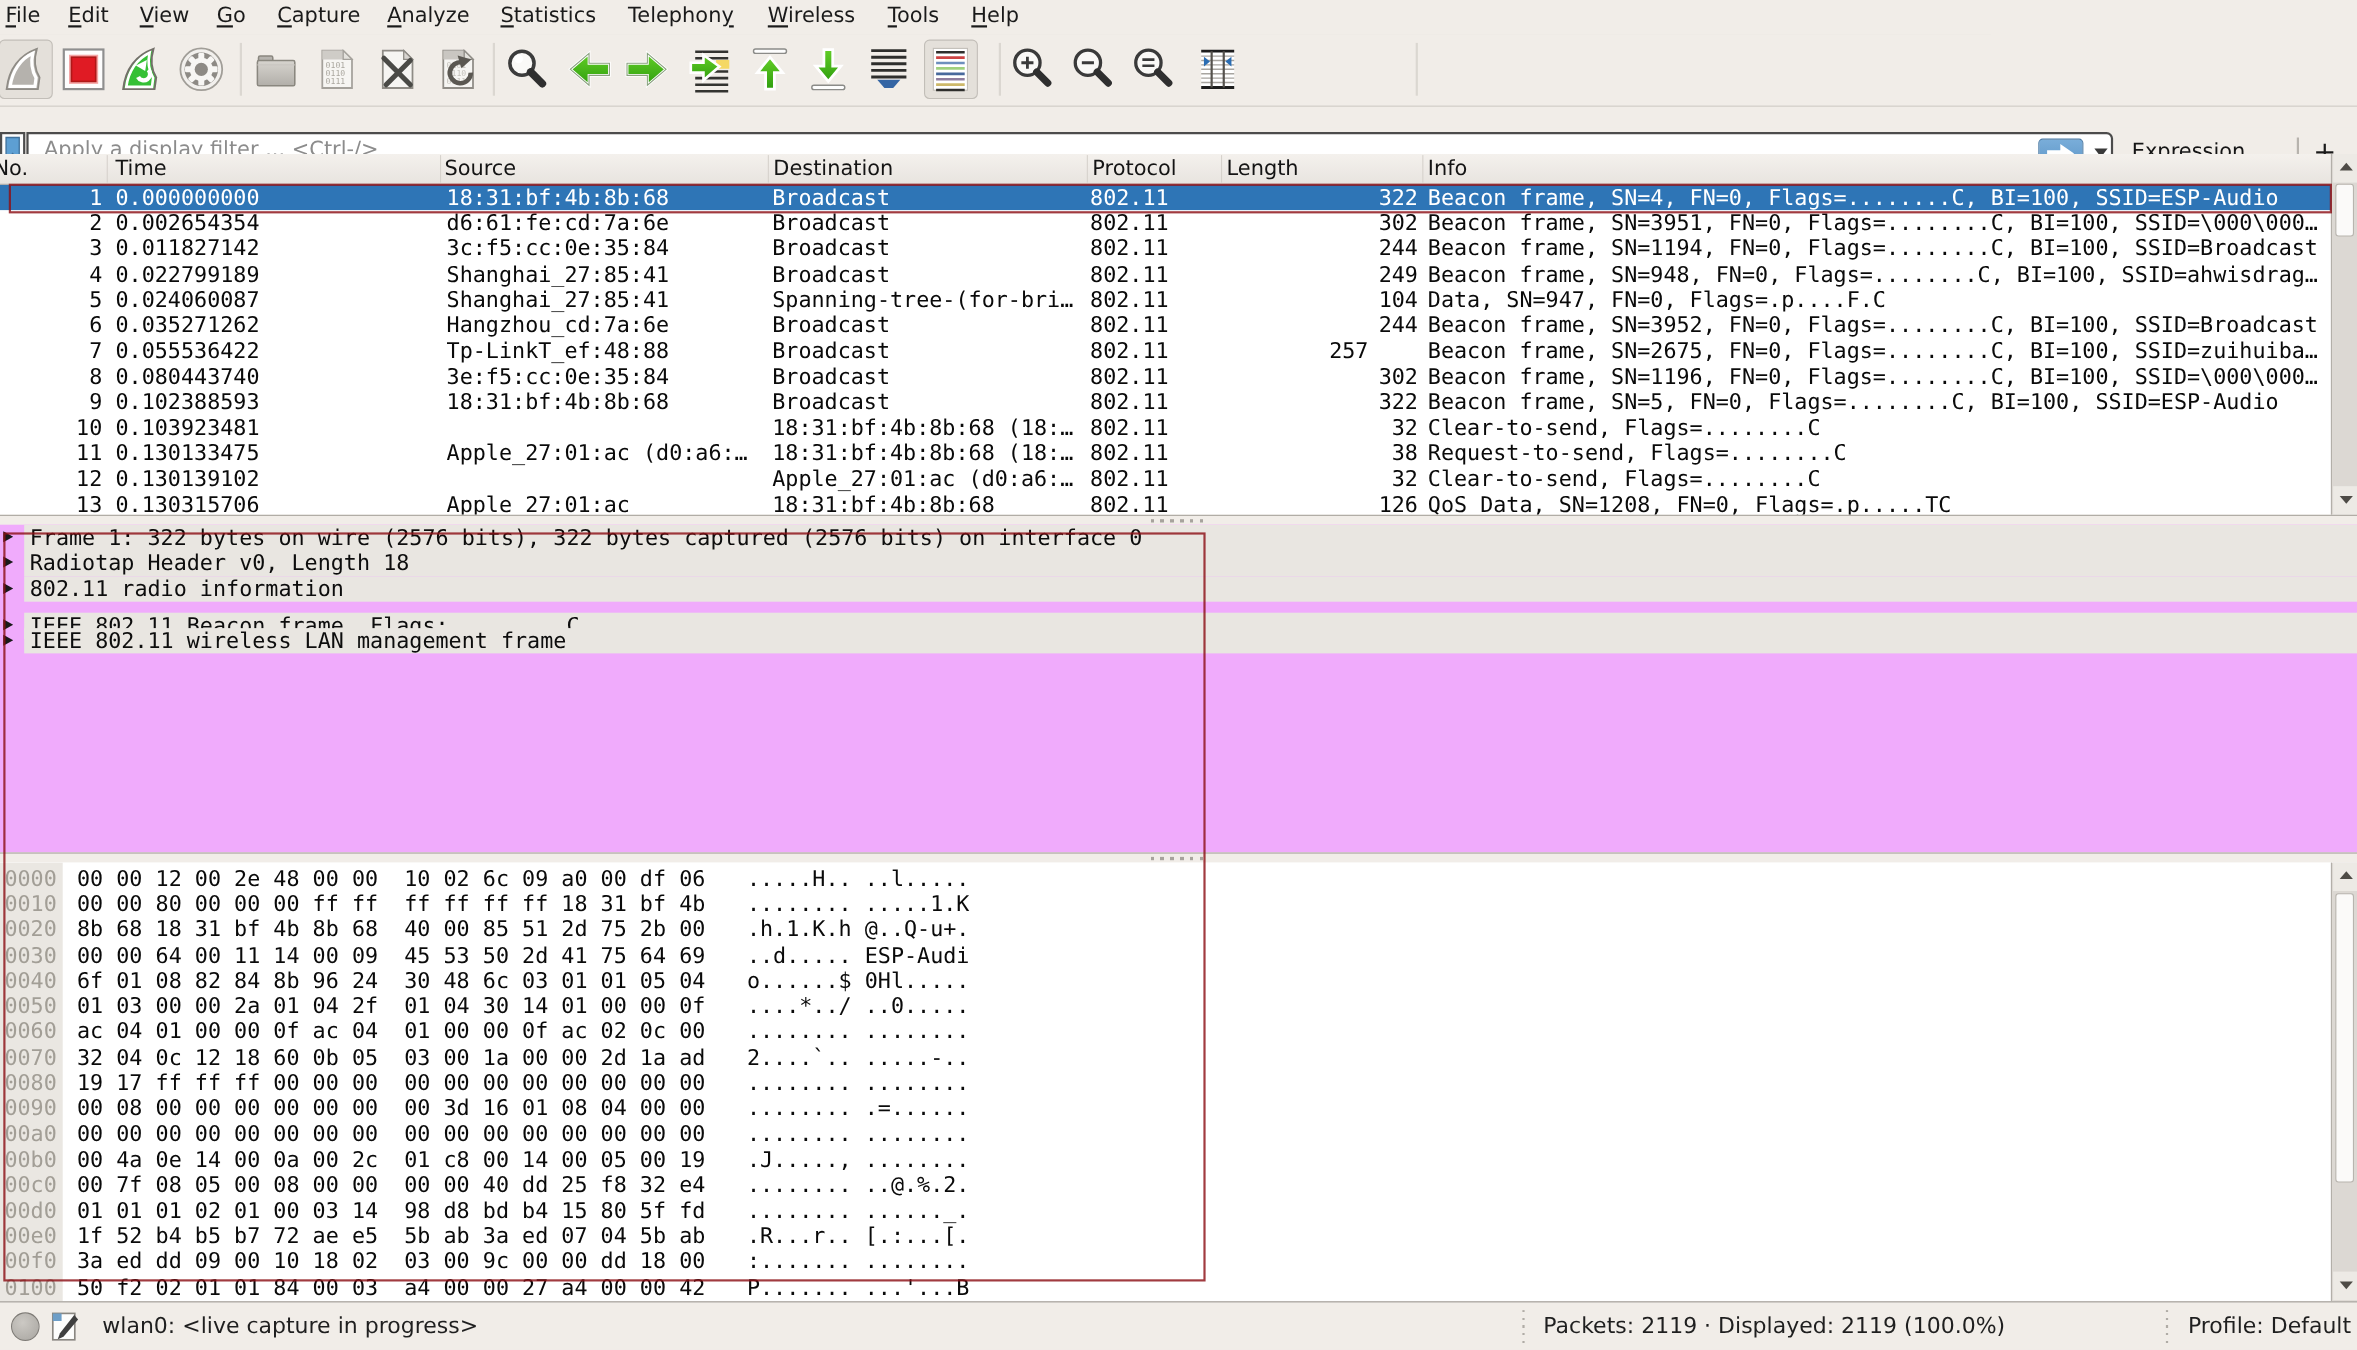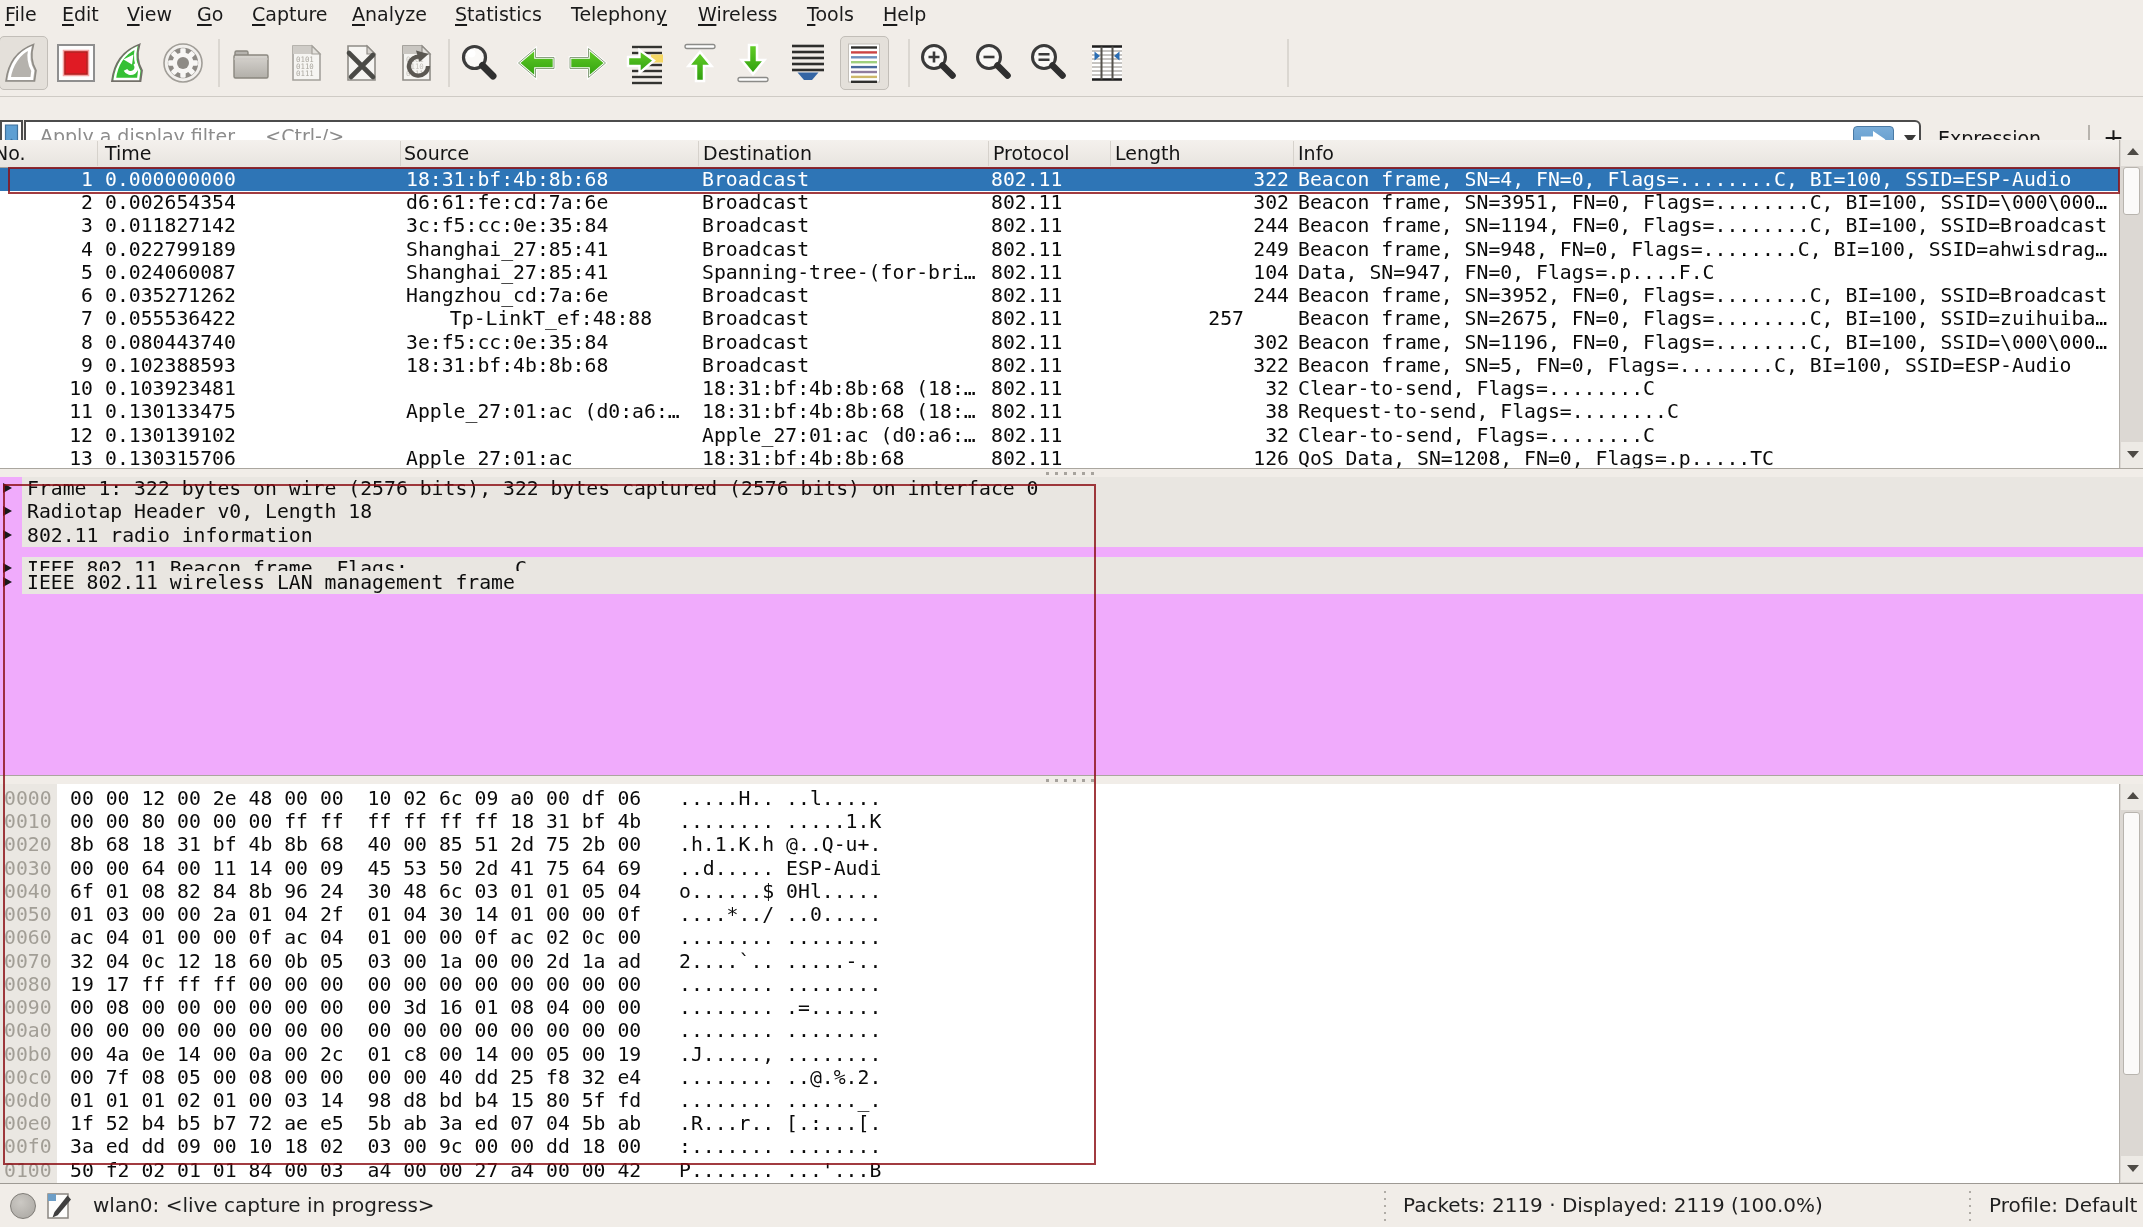--- a/index.html
+++ b/index.html
@@ -287,21 +287,21 @@
         <span class="pl-cell" style="left: 105px; width: 293px; text-align: left;">0.035271262</span>
         <span class="pl-cell" style="left: 406px; width: 290px; text-align: left;">Hangzhou_cd:7a:6e</span>
         <span class="pl-cell" style="left: 702px; width: 284px; text-align: left;">Broadcast</span>
         <span class="pl-cell" style="left: 991px; width: 117px; text-align: left;">802.11</span>
         <span class="pl-cell" style="left: 1110px; width: 179px; text-align: right;">244</span>
         <span class="pl-cell" style="left: 1298px; width: 820px; text-align: left;">Beacon frame, SN=3952, FN=0, Flags=........C, BI=100, SSID=Broadcast</span>
       </div>
       <div class="pl-row" style="top: 139.38px;">
         <span class="pl-cell" style="left: 0px; width: 93px; text-align: right;">7</span>
         <span class="pl-cell" style="left: 105px; width: 293px; text-align: left;">0.055536422</span>
-        <span class="pl-cell" style="left: 406px; width: 290px; text-align: center;">Tp-LinkT_ef:48:88</span>
+        <span class="pl-cell" style="left: 406px; width: 290px; text-align: left;">Tp-LinkT_ef:48:88</span>
         <span class="pl-cell" style="left: 702px; width: 284px; text-align: left;">Broadcast</span>
         <span class="pl-cell" style="left: 991px; width: 117px; text-align: left;">802.11</span>
         <span class="pl-cell" style="left: 1065px; width: 179px; text-align: right;">257</span>
         <span class="pl-cell" style="left: 1298px; width: 820px; text-align: left;">Beacon frame, SN=2675, FN=0, Flags=........C, BI=100, SSID=zuihuiba…</span>
       </div>
       <div class="pl-row" style="top: 162.61px;">
         <span class="pl-cell" style="left: 0px; width: 93px; text-align: right;">8</span>
         <span class="pl-cell" style="left: 105px; width: 293px; text-align: left;">0.080443740</span>
         <span class="pl-cell" style="left: 406px; width: 290px; text-align: left;">3e:f5:cc:0e:35:84</span>
         <span class="pl-cell" style="left: 702px; width: 284px; text-align: left;">Broadcast</span>

